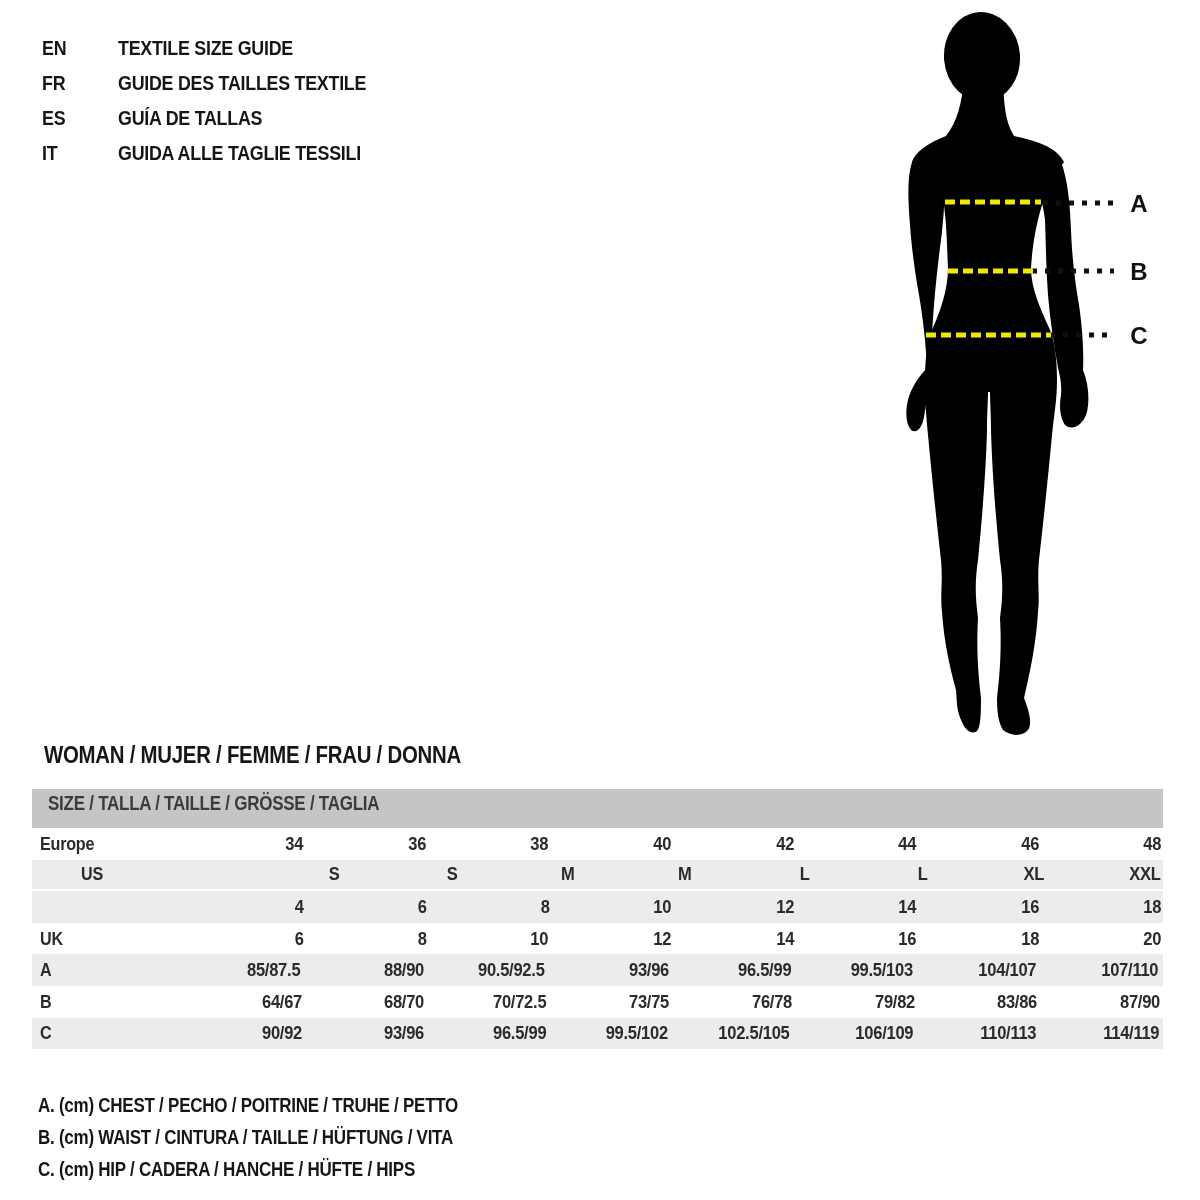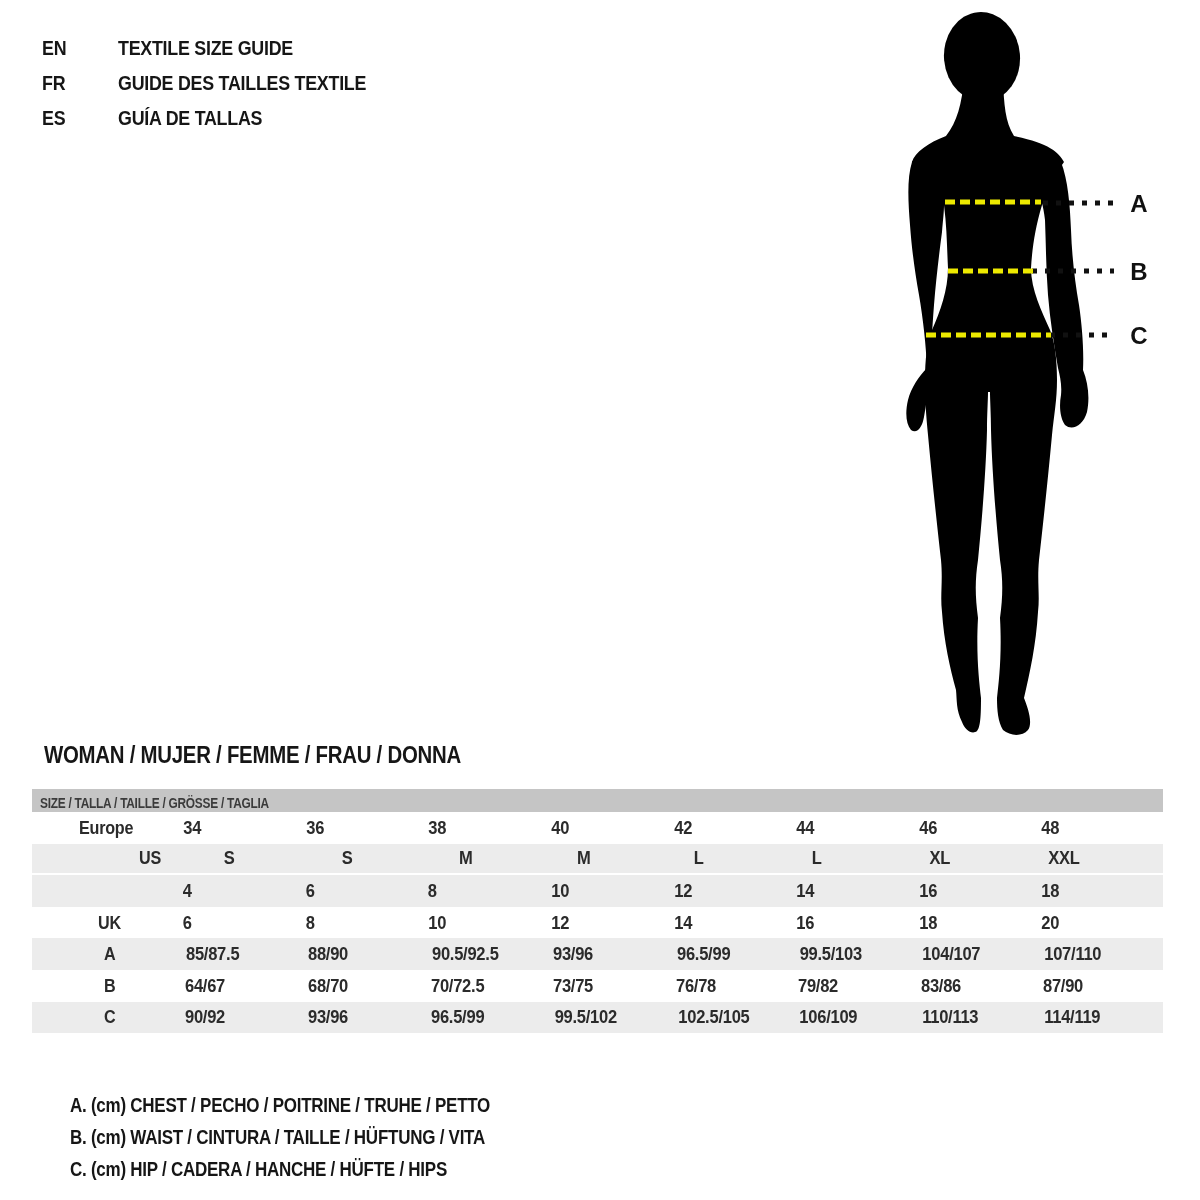--- a/index.html
+++ b/index.html
@@ -18,48 +18,52 @@
   
   .figure { position:absolute; left:860px; top:0; width:310px; height:760px; }
   .figure svg { position:absolute; left:0; top:0; } 
   .pm { position:absolute; width:36px; text-align:center; font-size:24px; font-weight:bold; color:#111; line-height:30px; }
 
   
   .woman-title { position:absolute; left:44px; top:741px; font-size:24px; font-weight:bold; }
 
   
   .size-table { position:absolute; left:32px; top:789px; width:1131px; }
-  .thead { height:23px; line-height:28px; background:#c5c5c5; color:#3b3b3b;
-           font-size:14px; font-weight:bold; padding-left:8px; }
+  .thead { height:39px; line-height:28px; background:#c5c5c5; color:#3b3b3b;
+           font-size:20px; font-weight:bold; padding-left:16px; }
   .trow  { display:grid; grid-template-columns:150px repeat(8,1fr); height:31.6px; align-items:center;
            font-size:19px; font-weight:bold; color:#2b2b2b; }
   .trow.shaded { background:#ececec; }
   .trow.sep    { border-bottom:2px solid #ffffff;padding-left:41px; }
-  .tlbl { text-align:center; padding-left:8px; }
-  .tval { text-align:left; }
-
-  
-  .legend { position:absolute; left:38px; top:1089px;margin-left:32px; }
+  .tlbl { text-align:left; padding-left:8px; }
+  .tval { text-align:right; }
+
+  
+  .legend { position:absolute; left:38px; top:1089px; }
   .legend-line { line-height:32px; font-size:20px; font-weight:bold; }
 </style>
 </head>
 <body>
 
 <div class="lang-block">
   <div class="lang-row">
     <span class="lang-code cnd">EN</span>
     <span class="lang-label cnd">TEXTILE SIZE GUIDE</span>
   </div>
   <div class="lang-row">
     <span class="lang-code cnd">FR</span>
     <span class="lang-label cnd">GUIDE DES TAILLES TEXTILE</span>
   </div>
   <div class="lang-row">
     <span class="lang-code cnd">ES</span>
     <span class="lang-label cnd">GUÍA DE TALLAS</span>
+  </div>
+  <div class="lang-row">
+    <span class="lang-code cnd">IT</span>
+    <span class="lang-label cnd">GUIDA ALLE TAGLIE TESSILI</span>
   </div>
 </div>
 
 <div class="figure">
   <svg viewBox="860 0 310 760" width="310" height="760">
 
     <ellipse cx="982" cy="57" rx="38" ry="45" transform="rotate(-5 982 57)" fill="#000000"></ellipse>
 
     <path d="M 964 78
              C 962 104 957 122 946 136

